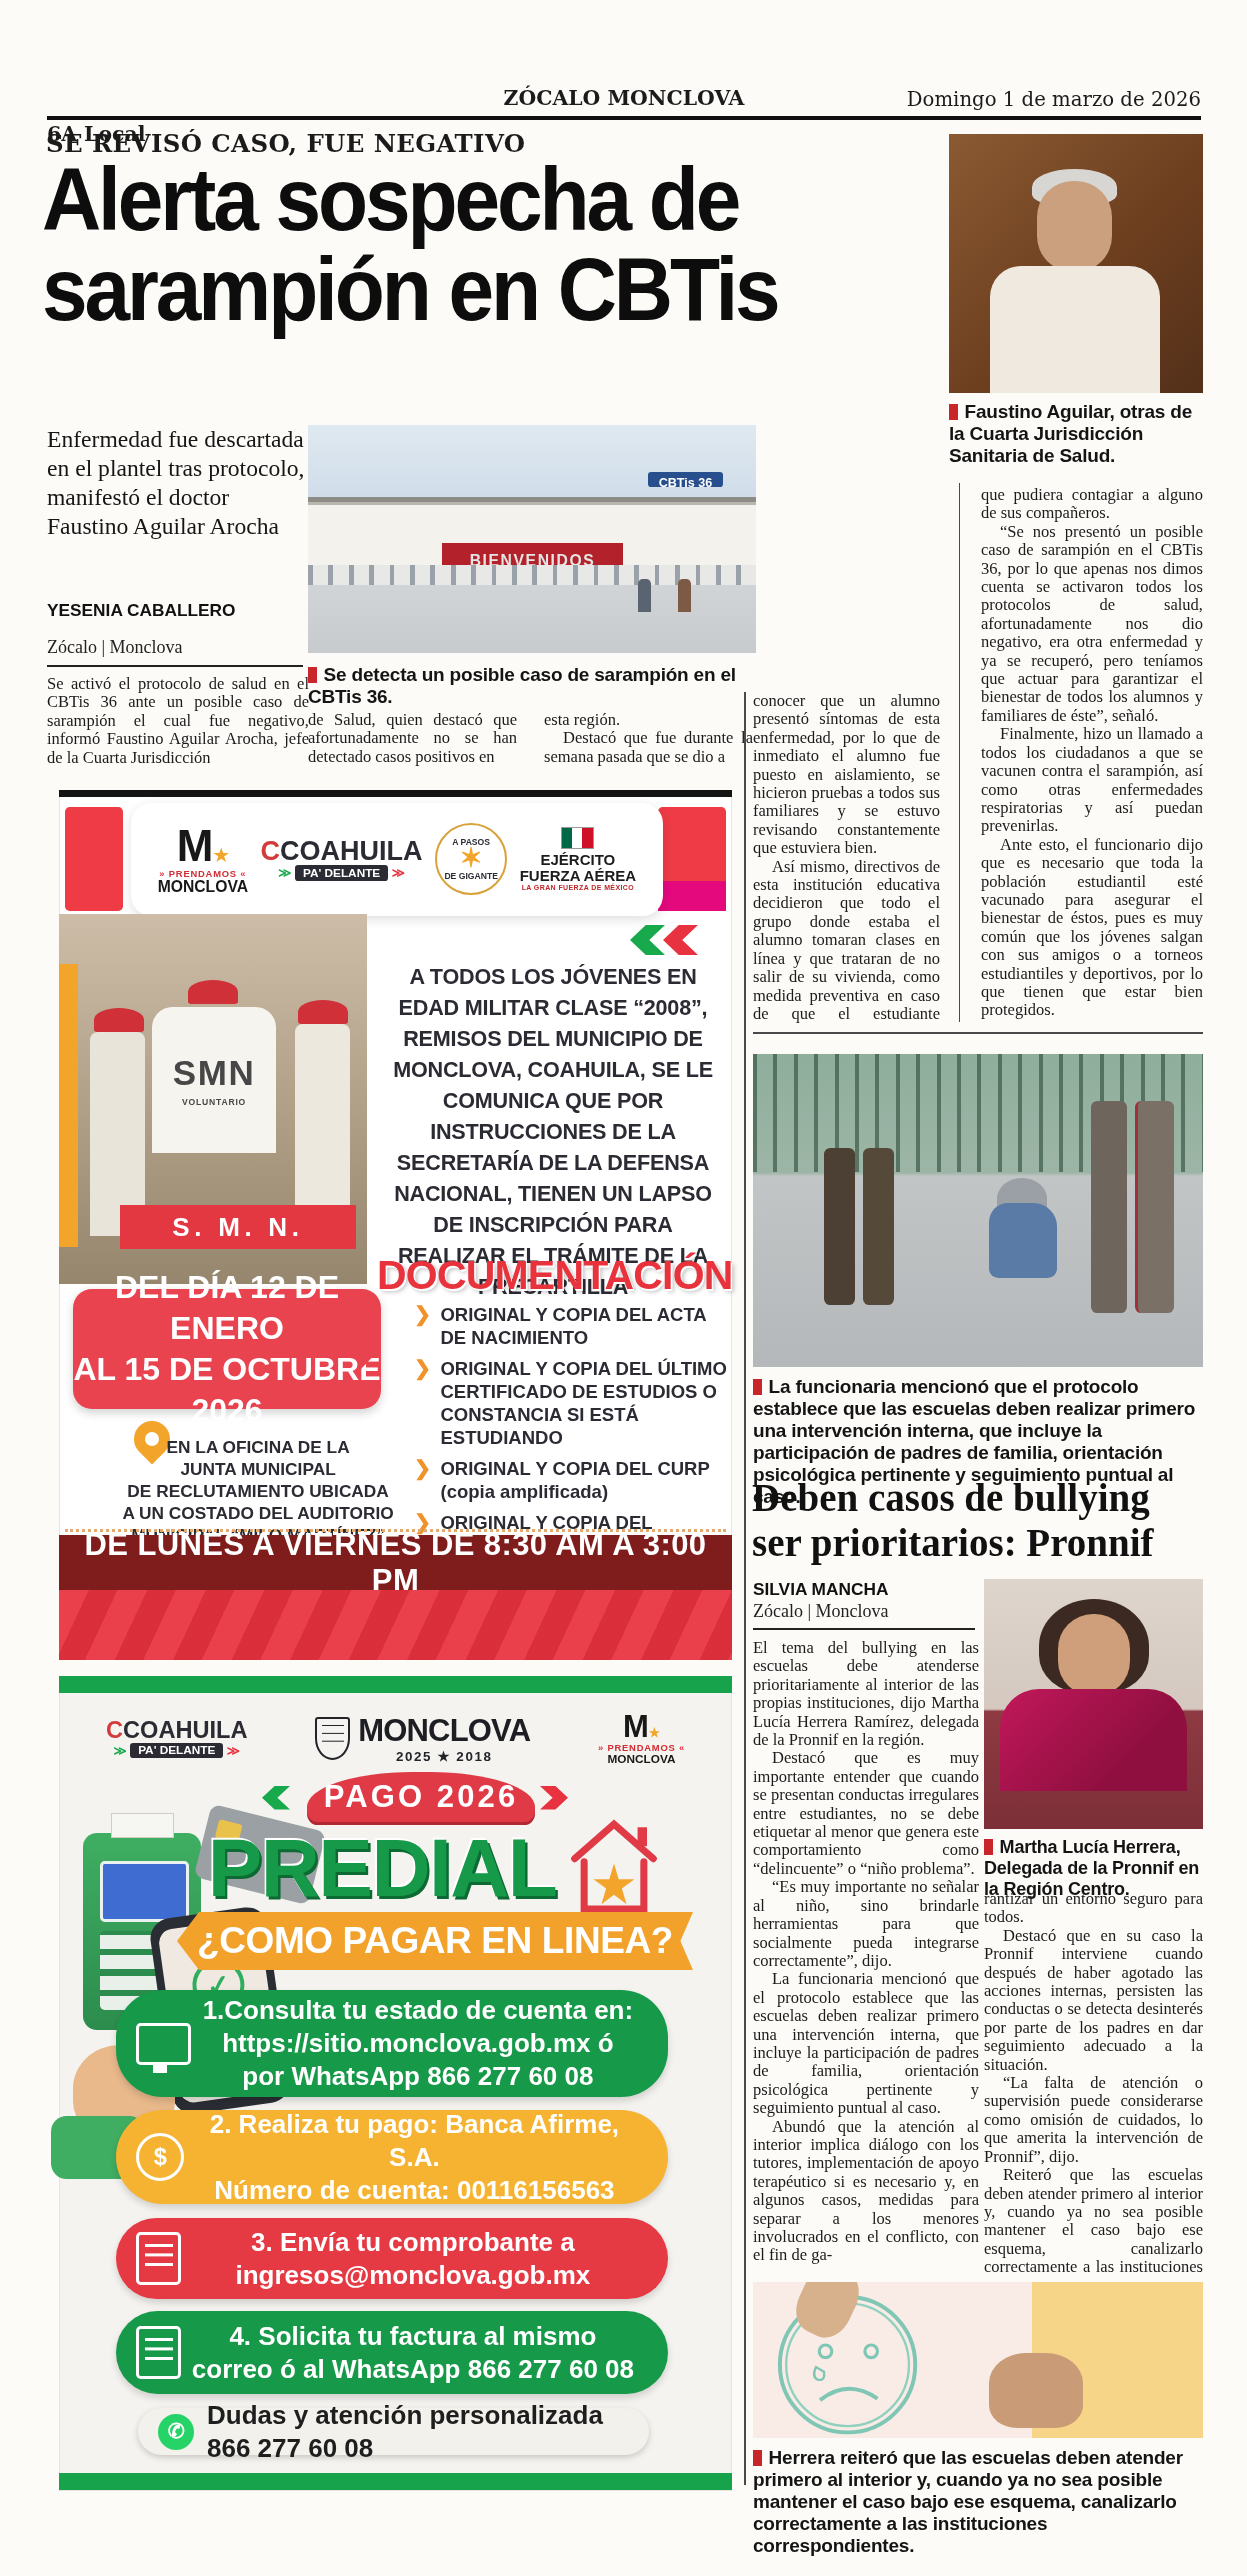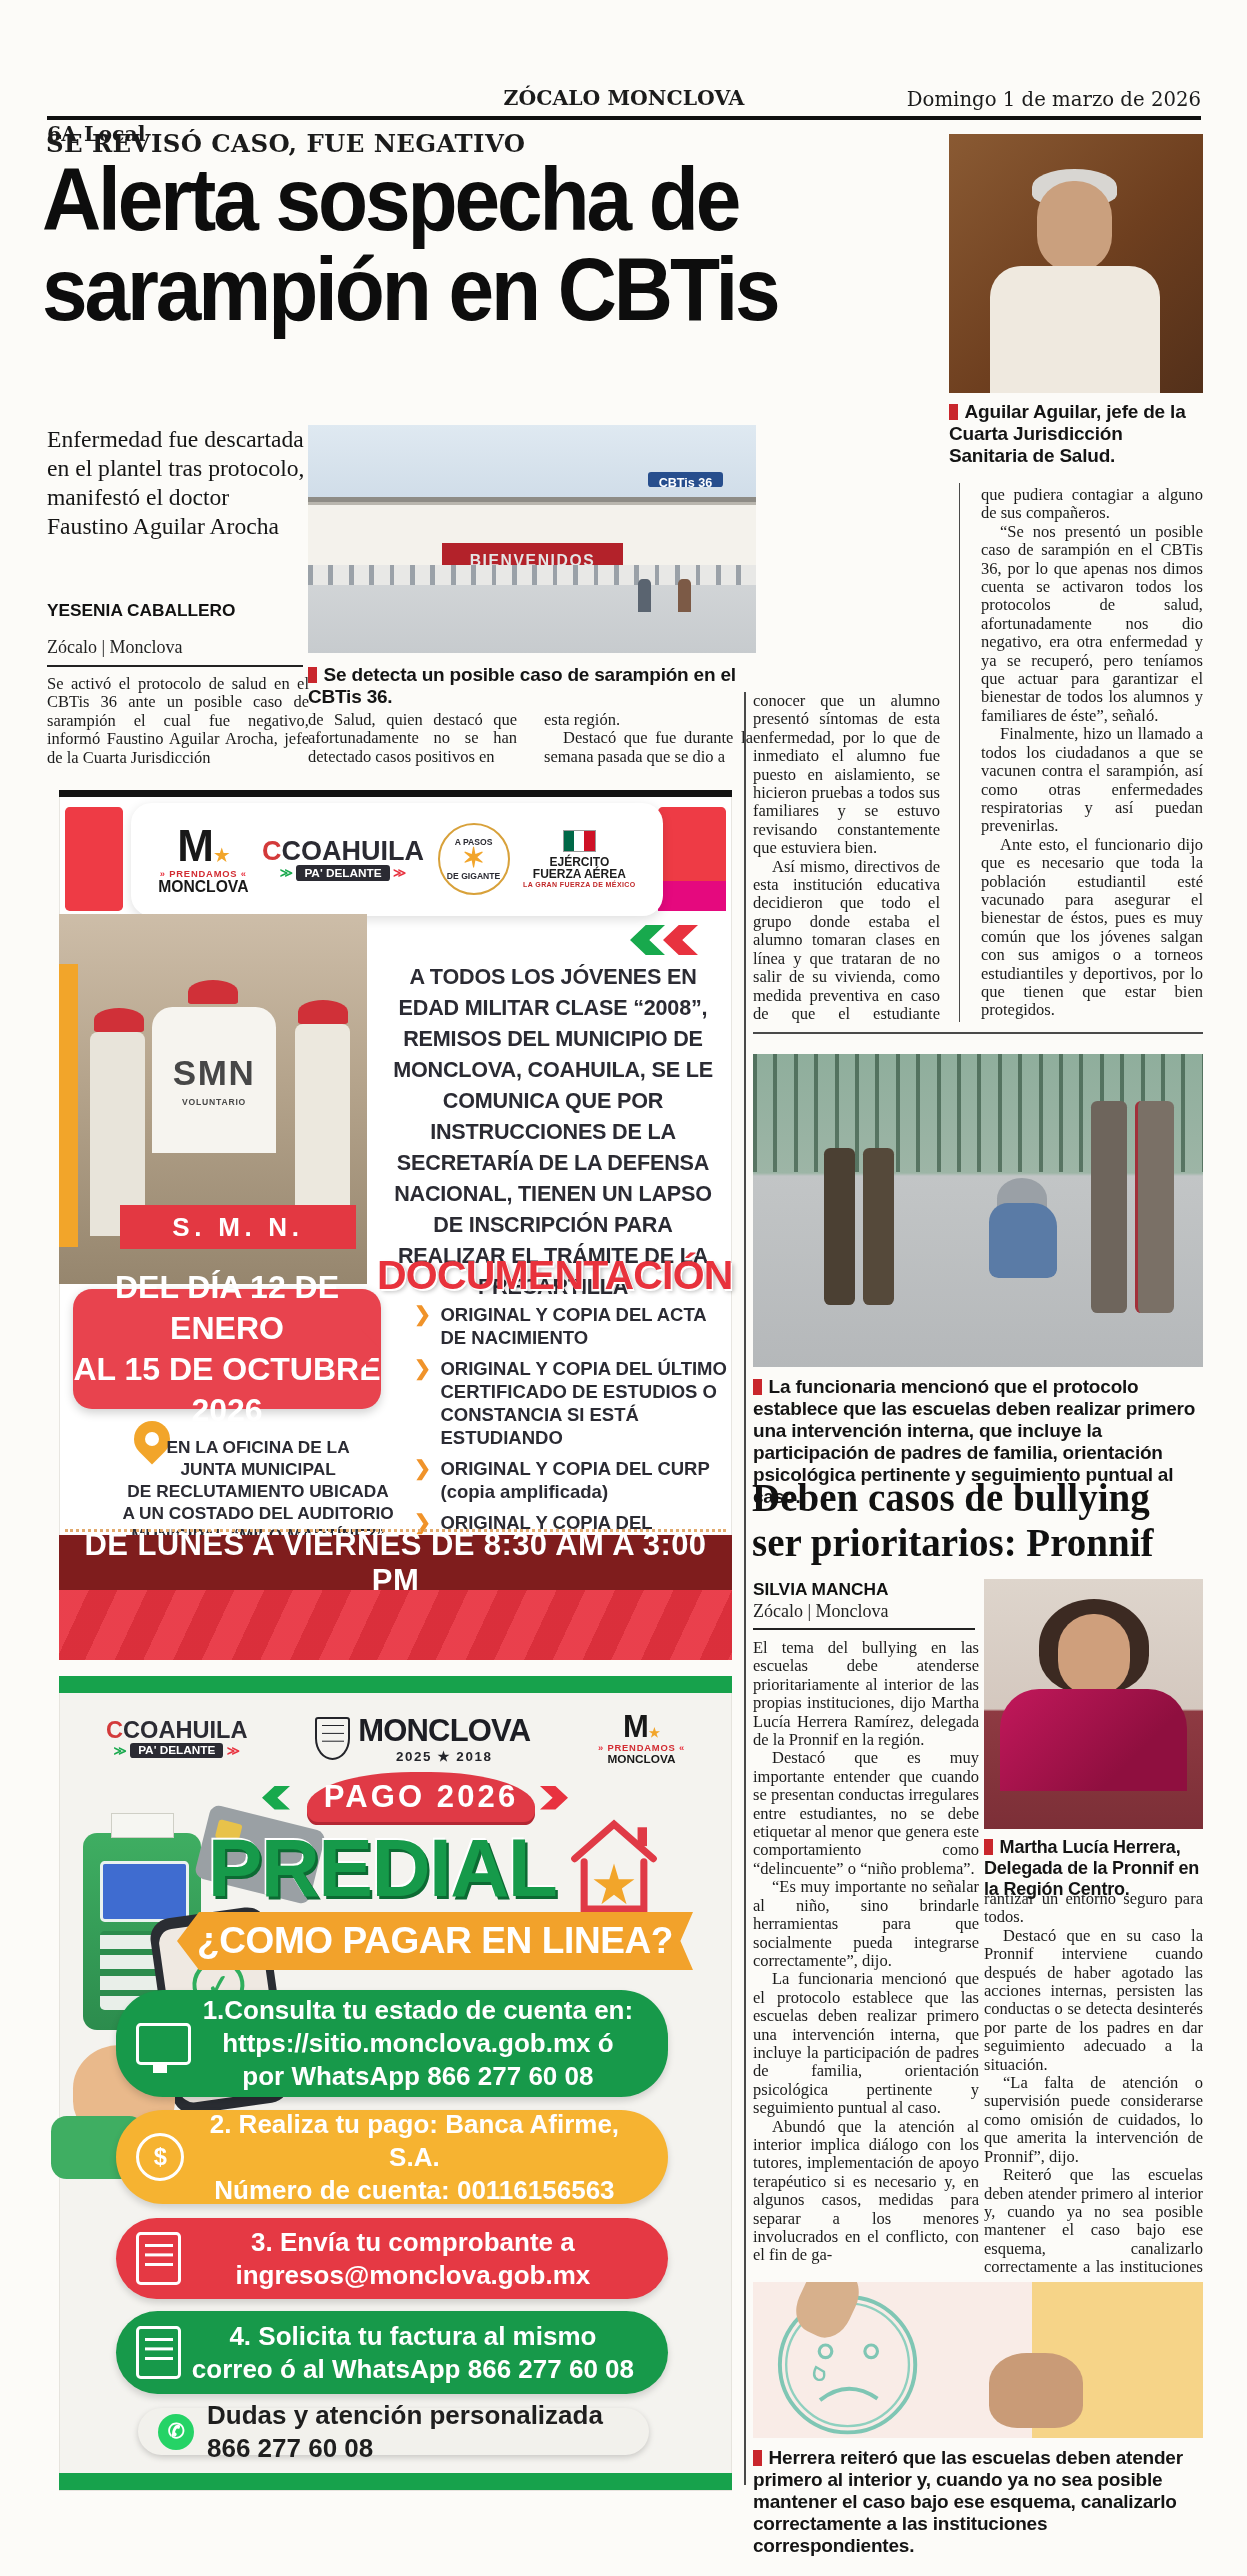--- a/index.html
+++ b/index.html
@@ -66,21 +66,21 @@
   .lg .red-small{color:#d22b31;font-weight:800;font-size:9.4px;letter-spacing:0.8px;}
   .lg .blk{font-weight:900;color:#181818;}
   .coah{font-weight:900;font-size:27px;color:#2b2b33;}
   .coah .c{color:#d33a3a;}
   .coah-tag{display:inline-block;background:#2b2b33;color:#fff;font-weight:800;font-size:11.8px;padding:1.6px 7.9px;border-radius:3.1px;}
   .chev-s{color:#18a94d;font-weight:900;} .chev-r{color:#e8323f;font-weight:900;}
   .badge-circ{width:68px;height:68px;border-radius:50%;border:2.4px solid #d8a13a;display:flex;flex-direction:column;
       align-items:center;justify-content:center;font-family:"Liberation Sans",sans-serif;font-weight:800;font-size:8.6px;color:#2b2b33;}
   .badge-circ .star{color:#f2a52a;font-size:27px;line-height:23.6px;}
   .flagmx{width:31px;height:20.4px;margin:0 auto 3.1px auto;background:linear-gradient(90deg,#006847 0 33%,#ffffff 33% 66%,#ce1126 66% 100%);border:0.8px solid #999;}
-  .ej{font-weight:900;font-size:12px;color:#1c1c1c;line-height:1.05;}
+  .ej{font-weight:900;font-size:15px;color:#1c1c1c;line-height:1.05;}
   .ej-tag{font-size:7px;color:#c02728;font-weight:800;letter-spacing:0.4px;}
   .smn-photo{background:linear-gradient(180deg,#cdbda8 0%,#b5a48c 45%,#96866e 100%);}
   .smn-frame{position:absolute;left:0;top:50px;width:19px;height:283px;background:#f2a52a;}
   .smn-cadet{position:absolute;border-radius:7.9px 7.9px 0 0;}
   .smn-shirt{position:absolute;left:93px;top:93px;width:124px;height:146px;background:#f6f4ef;border-radius:20.4px 20.4px 0 0;
       display:flex;flex-direction:column;align-items:center;justify-content:center;font-family:"Liberation Sans",sans-serif;color:#474747;}
   .smn-shirt .t1{font-size:35px;font-weight:700;letter-spacing:1.6px;}
   .smn-shirt .t2{font-size:8.6px;font-weight:700;letter-spacing:0.8px;margin-top:3.1px;}
   .smn-cap{position:absolute;width:50px;height:23.6px;background:#d03038;border-radius:50% 50% 10% 10%;}
   .smn-banner{position:absolute;left:61px;top:291px;width:236px;height:44px;background:#e33842;color:#fff;
@@ -168,21 +168,21 @@
 
   <div class="abs kicker" style="left:46px;top:129px;">SE REVISÓ CASO, FUE NEGATIVO</div>
   <h1 class="abs headline" style="left:42px;top:154px;width:904px;margin:0;">Alerta sospecha de sarampión en CBTis</h1>
 
   <figure class="ph-portrait" style="left:949px;top:134px;width:254px;height:259px;">
     <div class="hair"></div>
     <div class="head"></div>
     <div class="shirt"></div>
   </figure>
   <div class="abs cap" style="left:949px;top:401px;width:254px;">
-    <span class="sq"></span><span>Aguilar Aguilar, jefe de la Cuarta Jurisdicción Sanitaria de Salud.</span>
+    <span class="sq"></span><span>Faustino Aguilar, otras de la Cuarta Jurisdicción Sanitaria de Salud.</span>
   </div>
 
   <div class="abs deck" style="left:47px;top:425px;width:262px;">Enfermedad fue descartada en el plantel tras protocolo, manifestó el doctor Faustino Aguilar Arocha</div>
   <div class="abs byname" style="left:47px;top:600px;">YESENIA CABALLERO</div>
   <div class="abs byagency" style="left:47px;top:637px;">Zócalo | Monclova</div>
   <div class="abs byrule" style="left:47px;top:665px;width:256px;"></div>
 
   <div class="abs body-col" style="left:47px;top:675px;width:262px;height:118px;font-family:Liberation Serif, serif;">
     <p>Se activó el protocolo de salud en el CBTis 36 ante un posible caso de sarampión el cual fue negativo, informó Faustino Aguilar Arocha, jefe de la Cuarta Jurisdicción</p>
   </div>

